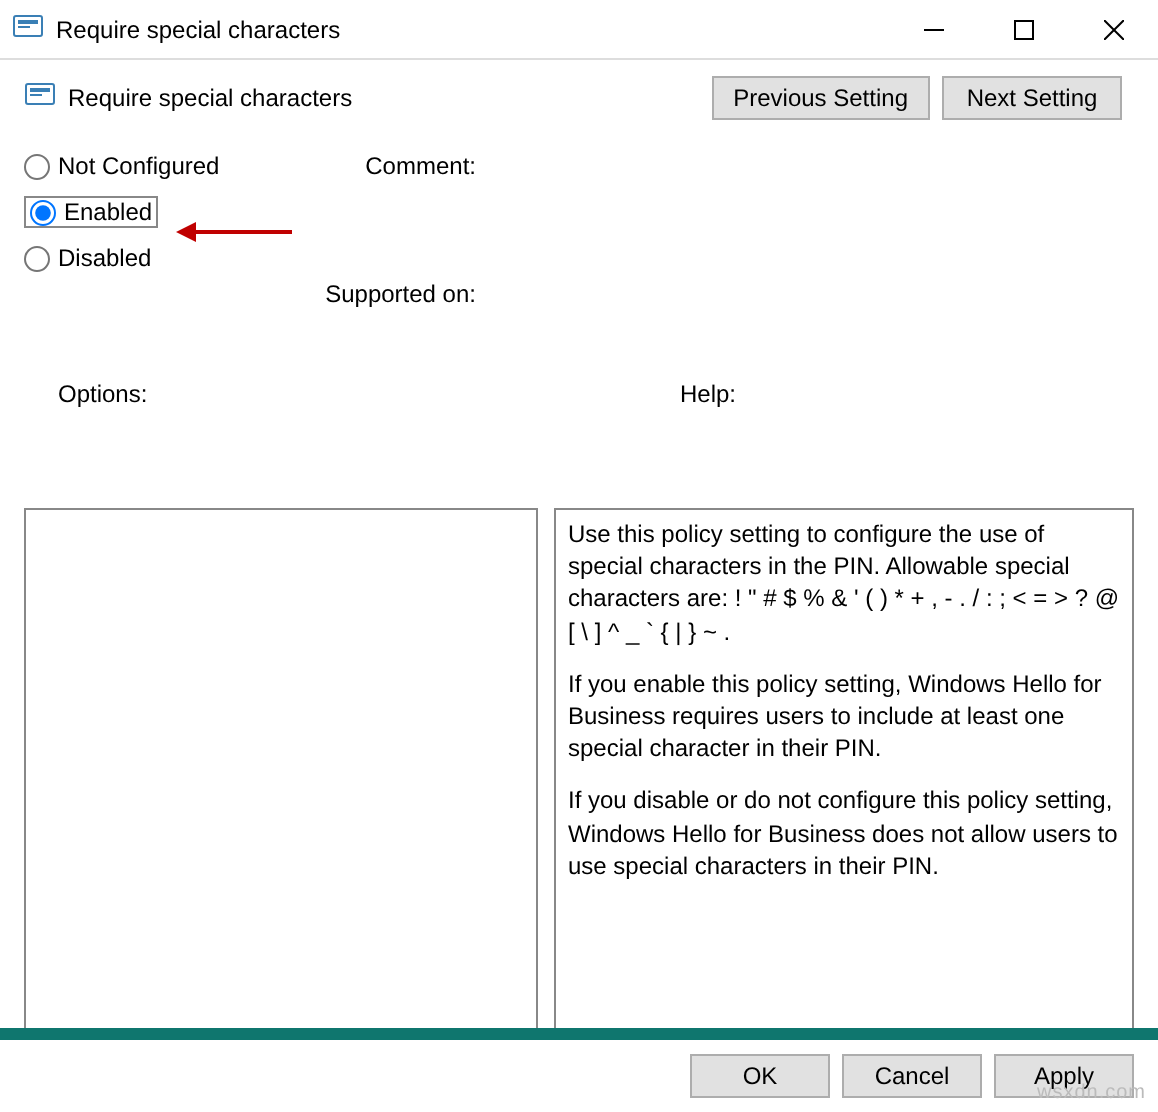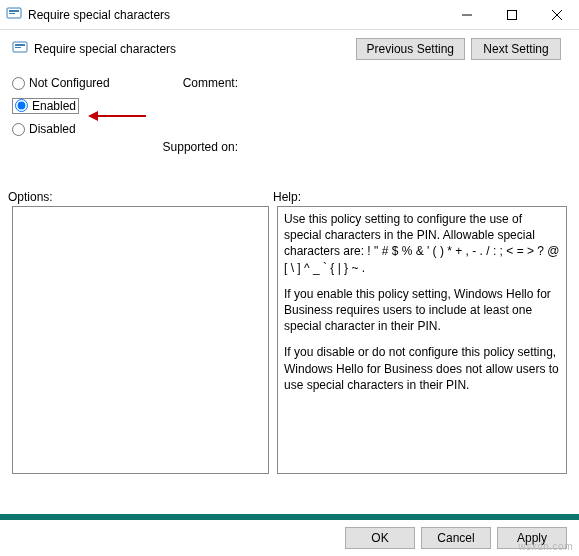--- a/index.html
+++ b/index.html
@@ -75,35 +75,37 @@
       font-family: inherit;
       font-size: 12px;
       padding: 2px 4px;
       margin-top: 6px;
       overflow-y: scroll;
     }
     .label-comment { height: 58px; }
     .label-supported { height: 34px; display:flex; align-items:flex-start; justify-content:flex-end;}
     .mid-labels {
       display: flex;
-      padding: 6px 12px 2px 8px;
+      padding: 6px 12px 2px 29px;
+      gap: 46px;
     }
     .mid-labels .opts { width: 265px; }
     .panels {
       display: flex;
       padding: 0 12px;
       gap: 8px;
     }
     .panel {
       border: 1px solid #888;
       height: 268px;
       overflow-y: scroll;
       padding: 4px 6px;
       font-size: 12px;
       background: #fff;
+      margin-top: 48px;
     }
     .panel.options { width: 257px; }
     .panel.help { flex: 1; line-height: 1.35; }
     .panel.help p { margin: 0 0 10px 0; }
     .footer {
       position: absolute;
       bottom: 0; right: 0;
       height: 42px;
       border-top: 6px solid #0f766e;
       width: 100%;
@@ -125,21 +127,21 @@
       bottom: 4px; right: 6px;
       font-size: 10px;
       color: #bbb;
       letter-spacing: 0.5px;
       z-index: 5;
     }
     .option-highlight {
       border: 1px solid #888;
       padding: 0 2px;
       display: inline-flex;
-      align-items: flex-start;
+      align-items: flex-end;
     }
   </style>
 </head>
 <body>
 
 <div class="titlebar">
   <span class="icon">
     <svg width="16" height="16" viewBox="0 0 16 16">
         <rect x="1" y="1" width="14" height="10" rx="1" fill="#fff" stroke="#3a7fb5"></rect>
         <rect x="3" y="3" width="10" height="2" fill="#3a7fb5"></rect>

